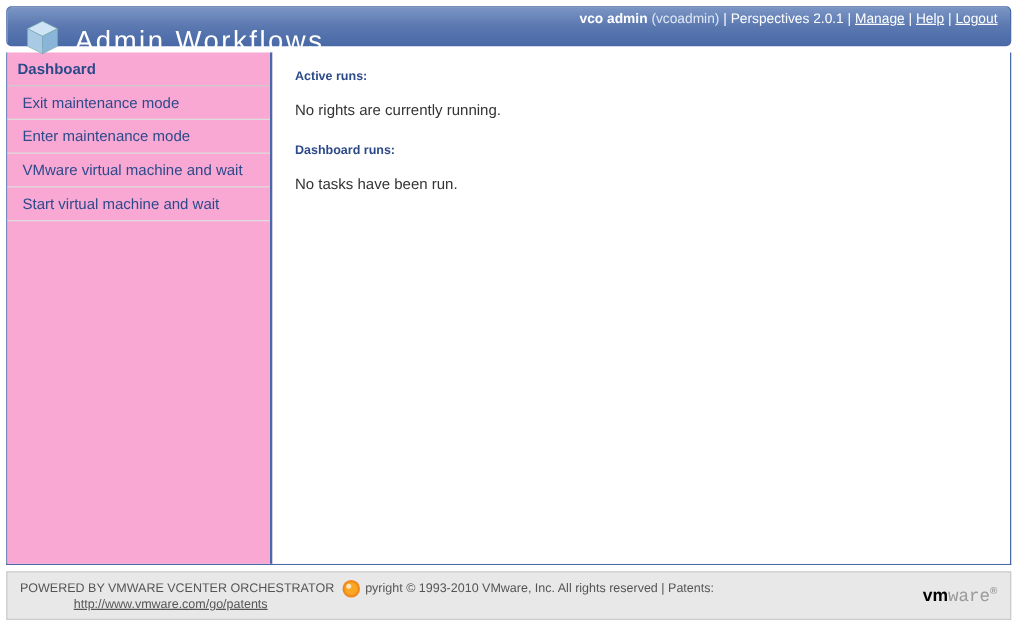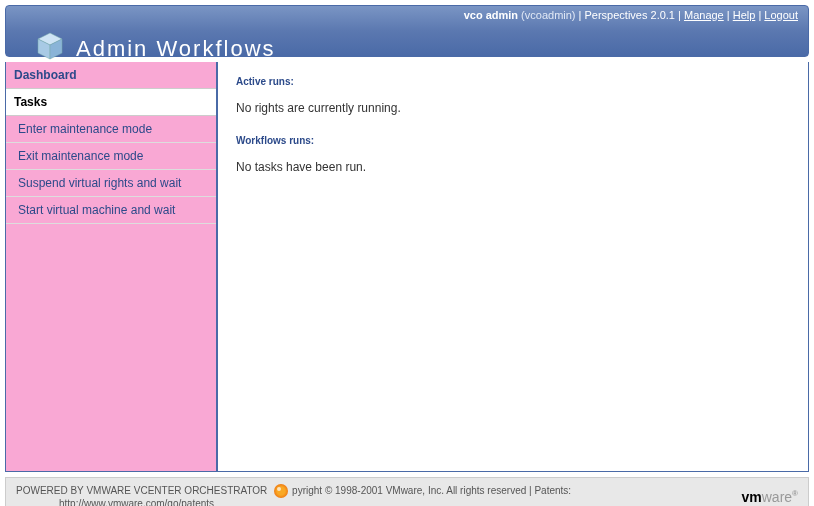--- a/index.html
+++ b/index.html
@@ -11,25 +11,25 @@
       font-family: Verdana, Arial, sans-serif;
       font-size: 12px;
       background: #fff;
       width: 814px;
       height: 506px;
       overflow: hidden;
     }
     .header {
       background: linear-gradient(to bottom, #7a95c4 0%, #5b78b0 50%, #4a6aa7 100%);
       color: #fff;
-      padding: 16px;
+      padding: 0;
       border: 1px solid #4a6aa7;
       border-radius: 4px;
       margin: 5px;
-      height: 52px;
+      height: 32px;
       position: relative;
     }
     .header-top {
       position: absolute;
       top: 3px;
       right: 10px;
       font-size: 11px;
       color: #fff;
     }
     .header-top a {
@@ -143,20 +143,21 @@
       font-weight: bold;
       color: #666;
       margin-left: auto;
     }
     .vmware-logo .vm {
       color: #000000;
     }
     .vmware-logo .ware {
       color: #999;
       font-weight: normal;
+      font-family: Liberation Mono, monospace;
     }
     .vmware-logo .reg {
       font-size: 8px;
       vertical-align: super;
       color: #999;
     }
   </style>
 </head>
 <body>
 
@@ -181,38 +182,37 @@
         <polygon points="28,9 16,15 16,29 28,23" fill="#8ab4d8" stroke="#7aa" stroke-width="0.5"></polygon>
       </svg>
     </span>
     <span>Admin Workflows</span>
   </div>
 </div>
 
 <div class="main-container">
   <div class="sidebar">
     <div class="sidebar-section-header">Dashboard</div>
-    <div class="sidebar-section-header active">Tasks</div>
+    <div class="sidebar-item">Exit maintenance mode</div>
     <div class="sidebar-item">Enter maintenance mode</div>
-    <div class="sidebar-item">Exit maintenance mode</div>
-    <div class="sidebar-item">Suspend virtual rights and wait</div>
+    <div class="sidebar-item">VMware virtual machine and wait</div>
     <div class="sidebar-item">Start virtual machine and wait</div>
   </div>
   <div class="content">
     <h3>Active runs:</h3>
     <p>No rights are currently running.</p>
-    <h3>Workflows runs:</h3>
+    <h3>Dashboard runs:</h3>
     <p>No tasks have been run.</p>
   </div>
 </div>
 
 <div class="footer">
   <span class="footer-text">
     <span>POWERED BY VMWARE VCENTER ORCHESTRATOR</span>
-    <span class="footer-icon"></span><span>pyright © 1998-2001 VMware, Inc. All rights reserved</span>
+    <span class="footer-icon"></span><span>pyright © 1993-2010 VMware, Inc. All rights reserved</span>
     <span> | </span>
     <span>Patents:</span>
     <a href="#">http://www.vmware.com/go/patents</a>
   </span>
   <span class="vmware-logo">
     <span class="vm">vm</span><span class="ware">ware</span><span class="reg">®</span>
   </span>
 </div>
 
 </body></html>

